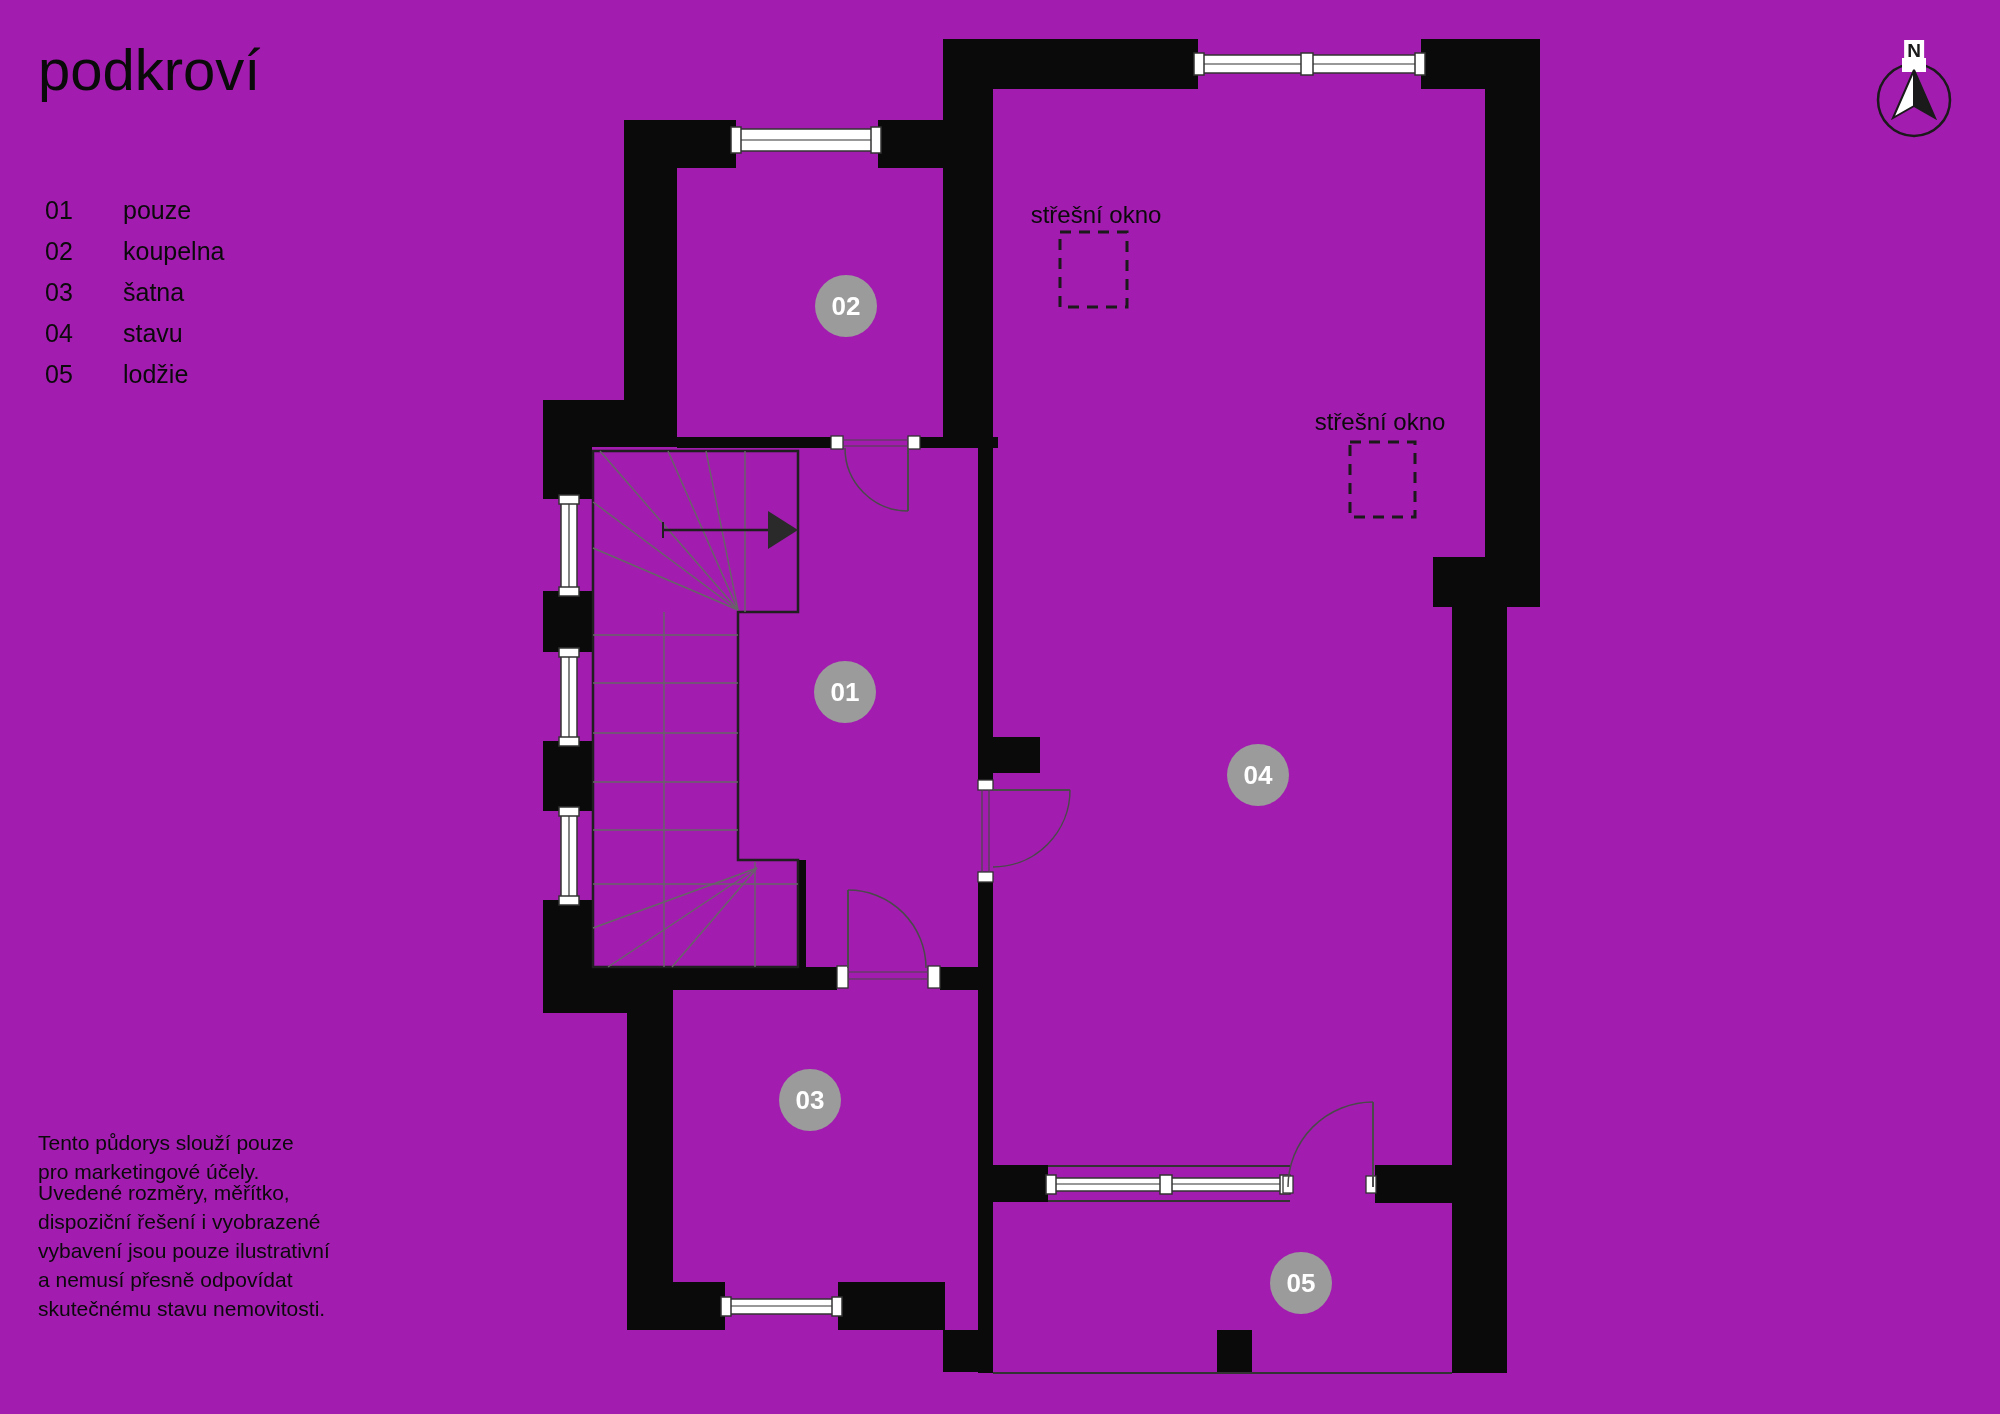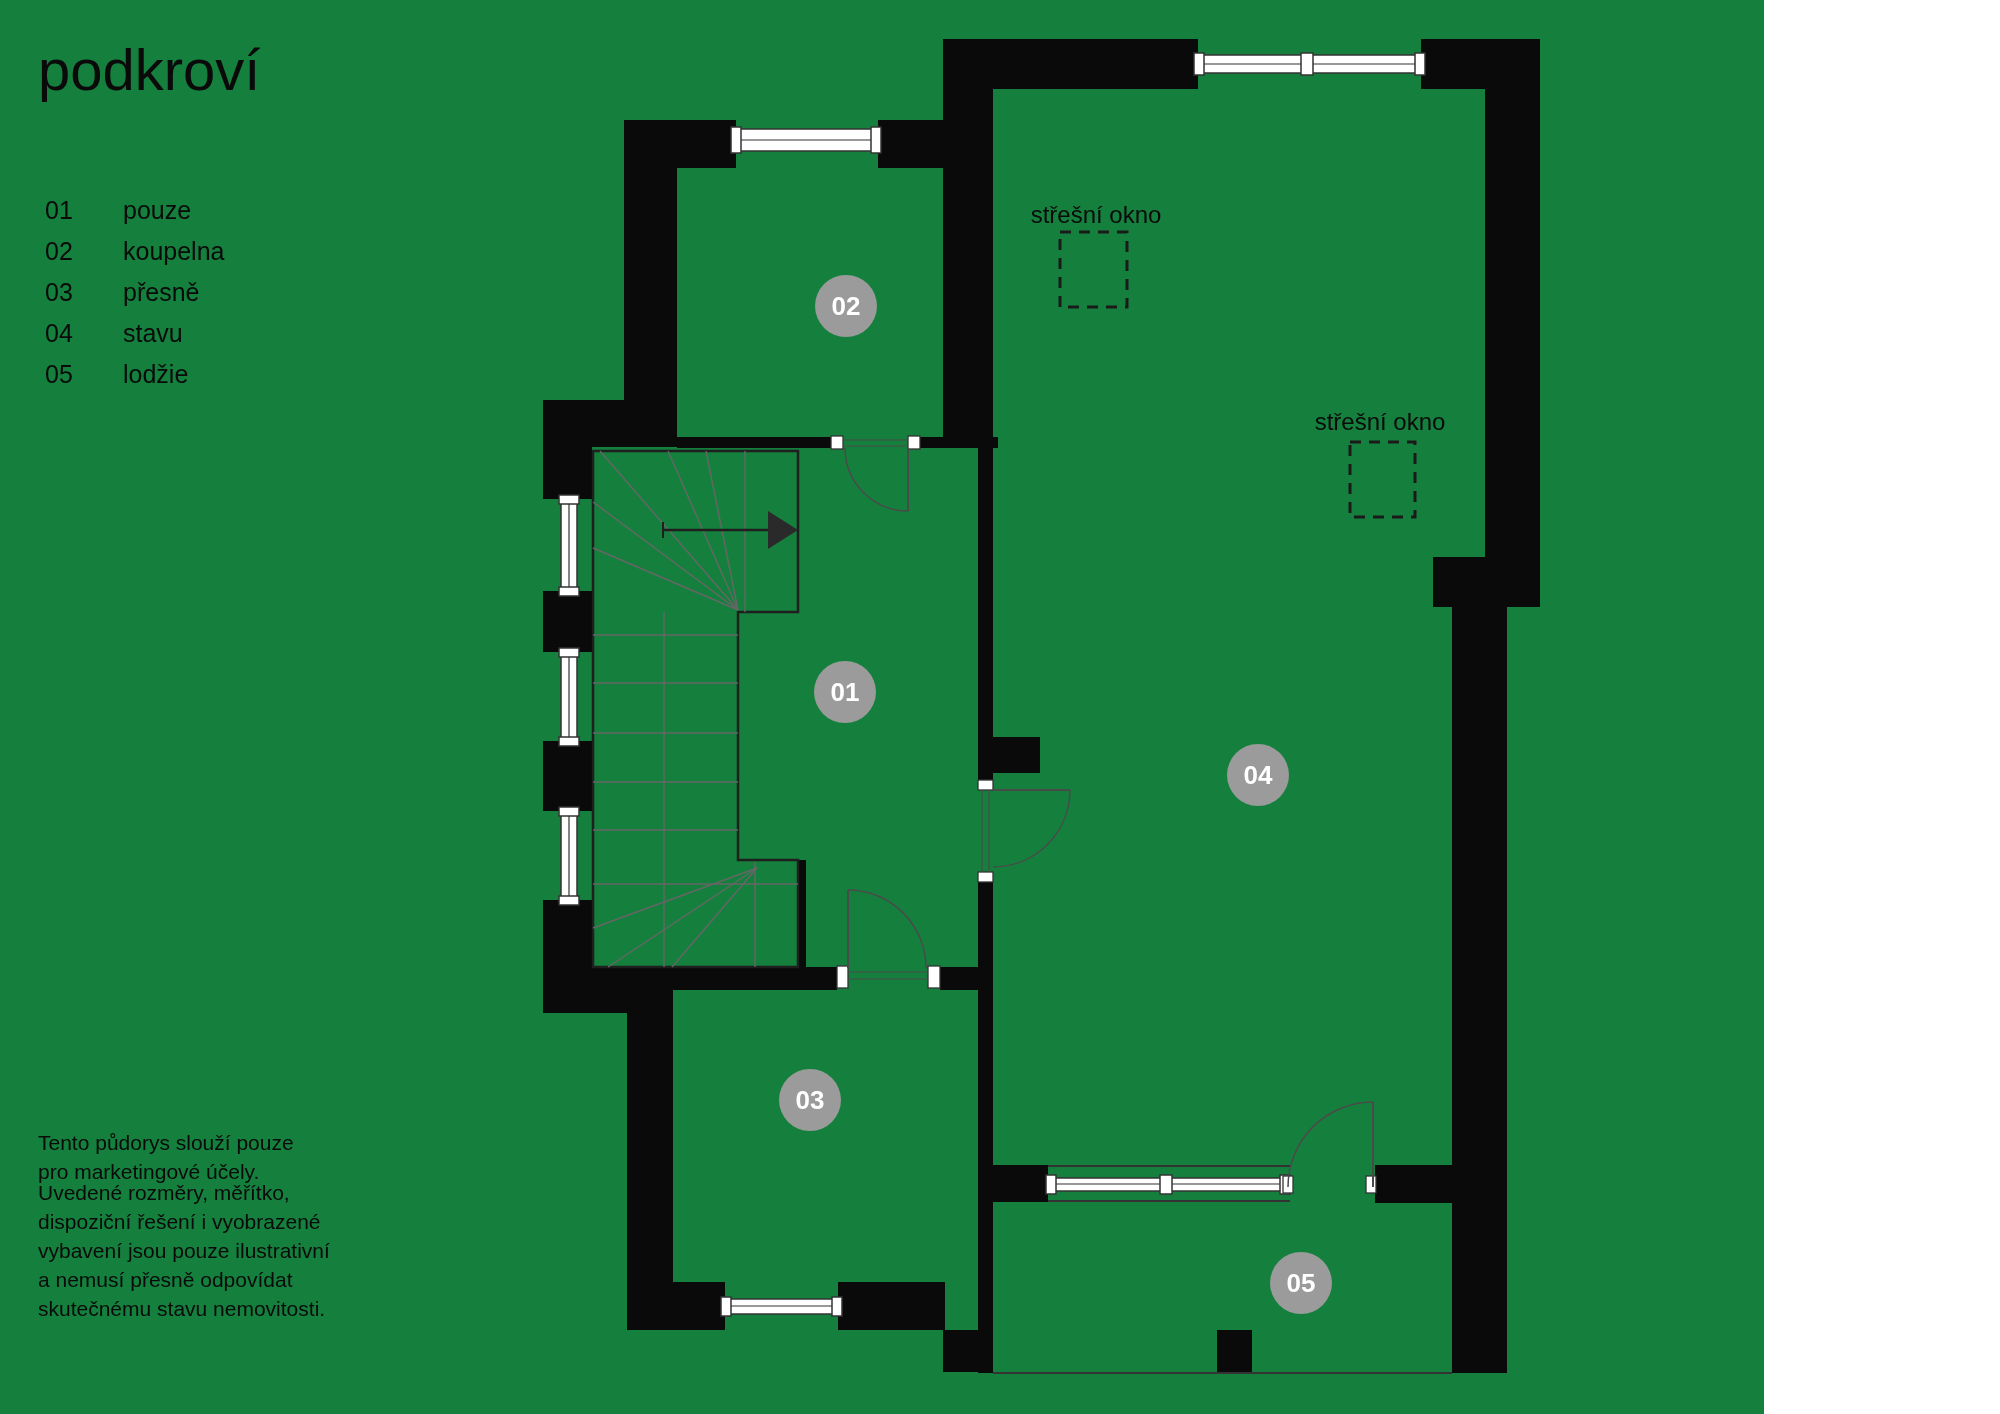--- a/index.html
+++ b/index.html
@@ -1,16 +1,16 @@
 <!DOCTYPE html>
 <html><head>
 <meta charset="utf-8">
 <style>
   html,body{margin:0;padding:0;background:#ffffff;}
-  .canvas{position:relative;width:1764px;height:1414px;background:#15803d;overflow:hidden;
+  .canvas{position:relative;width:2000px;height:1414px;background:#a21caf;overflow:hidden;
           font-family:"Liberation Sans", sans-serif;color:#111;}
   .title{position:absolute;left:38px;top:38px;font-size:58px;line-height:1.1;color:#0a0a0a;}
   .legend{position:absolute;left:45px;top:190px;}
   .legend-row{display:flex;height:41px;align-items:center;font-size:25px;color:#0a0a0a;}
   .legend-num{width:78px;}
   .disc{position:absolute;left:38px;font-size:21px;line-height:29px;color:#0a0a0a;white-space:pre-line;}
   .disc1{top:1128px;}
   .disc2{top:1178px;}
   .badge{position:absolute;width:62px;height:62px;border-radius:50%;background:#9b9b9b;
          display:flex;align-items:center;justify-content:center;
@@ -31,21 +31,21 @@
     <div class="legend-row">
       <span class="legend-num">01</span>
       <span>pouze</span>
     </div>
     <div class="legend-row">
       <span class="legend-num">02</span>
       <span>koupelna</span>
     </div>
     <div class="legend-row">
       <span class="legend-num">03</span>
-      <span>přesně</span>
+      <span>šatna</span>
     </div>
     <div class="legend-row">
       <span class="legend-num">04</span>
       <span>stavu</span>
     </div>
     <div class="legend-row">
       <span class="legend-num">05</span>
       <span>lodžie</span>
     </div>
   </div>

